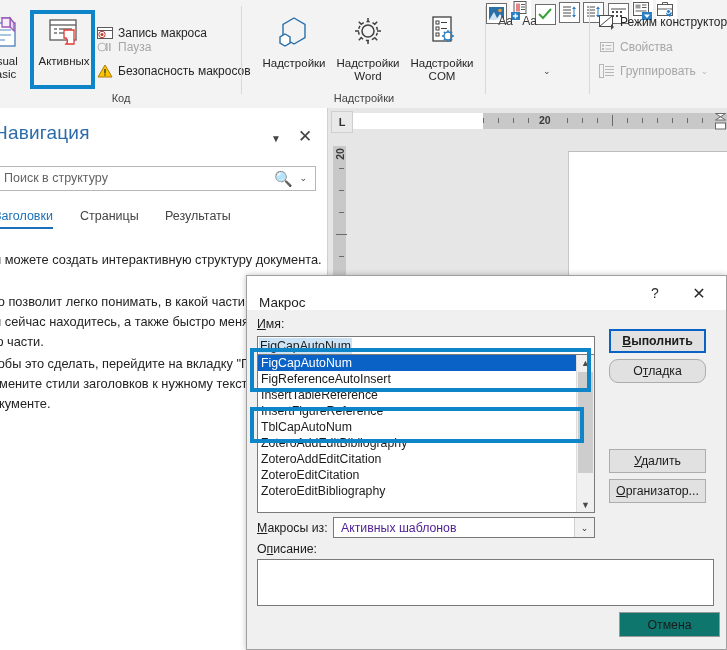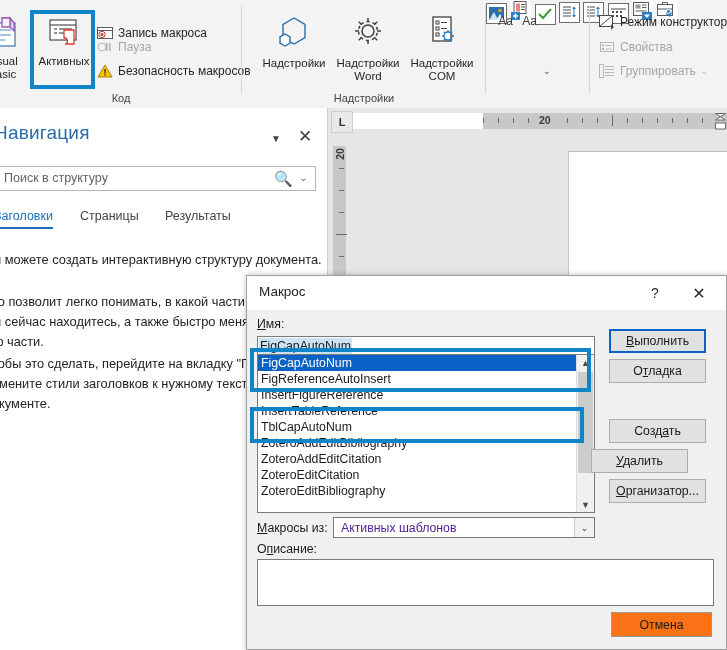--- a/index.html
+++ b/index.html
@@ -59,21 +59,21 @@
   #vruler .vtk{position:absolute;left:6px;width:5px;height:1px;background:#6a6a6a;}
   #vruler .vtkM{position:absolute;left:3px;width:11px;height:1px;background:#6a6a6a;}
   #vrwhite{position:absolute;left:5px;top:438px;width:13px;height:100px;background:#f1f1f1;}
   #page{position:absolute;left:240px;top:43px;width:240px;height:400px;background:#fff;border:1px solid #c9c9c9;border-top:1px solid #bdbdbd;}
   #pagecursor{position:absolute;left:389px;top:390px;width:1px;height:36px;background:#333;}
   #pageshadow{position:absolute;left:240px;top:438px;width:242px;height:10px;background:linear-gradient(#ffffff,#ededed);}
 
   
   #dlg{position:absolute;left:246px;top:275px;width:481px;height:375px;background:#f0f0f0;border:1px solid #a0a0a0;box-shadow:0 0 6px rgba(0,0,0,.25);box-sizing:border-box;}
   #dlgtitlebar{position:absolute;left:0;top:0;right:0;height:34px;background:#fff;}
-  #dlgtitle{position:absolute;left:12px;top:8px;font-size:13.5px;color:#1f1f1f;}
+  #dlgtitle{position:absolute;left:12px;top:19px;font-size:13.5px;color:#1f1f1f;}
   #dlghelp{position:absolute;right:58px;top:6px;width:26px;height:22px;display:flex;align-items:center;justify-content:center;font-size:14px;color:#2b2b2b;}
   #dlgclose{position:absolute;right:14px;top:6px;width:26px;height:22px;display:flex;align-items:center;justify-content:center;font-size:16px;color:#2b2b2b;font-weight:300;}
 
   .dlabel{position:absolute;font-size:12.3px;color:#1b1b1b;}
   #namebox{position:absolute;left:10px;top:60px;width:338px;height:19px;background:#fff;border:1px solid #7a7a7a;box-sizing:border-box;}
   #namesel{position:absolute;left:1px;top:1px;padding:0 1px;background:#cce3f5;color:#1b1b1b;font-size:12.3px;line-height:17px;}
 
   #listbox{position:absolute;left:10px;top:78px;width:338px;height:159px;background:#fff;border:1px solid #7a7a7a;box-sizing:border-box;overflow:hidden;}
   #listinner{position:absolute;left:0;top:0;right:17px;bottom:0;}
   .litem{height:16px;line-height:16px;font-size:12.3px;color:#1b1b1b;padding-left:3px;white-space:nowrap;}
@@ -85,21 +85,21 @@
   .dbtn{position:absolute;width:97px;height:24px;background:#e1e1e1;border:1px solid #adadad;box-sizing:border-box;font-size:12.3px;color:#1b1b1b;display:flex;align-items:center;justify-content:center;}
   .dbtn.def{border:2px solid #0a62c7;}
   .dbtn u{text-decoration:underline;}
 
   #fromlabel{position:absolute;left:10px;top:245px;font-size:12.3px;color:#1b1b1b;}
   #fromsel{position:absolute;left:86px;top:241px;width:262px;height:21px;background:#fff;border:1px solid #7a7a7a;box-sizing:border-box;}
   #fromsel .txt{position:absolute;left:7px;top:3px;font-size:12.3px;color:#4c1d95;}
   #fromsel .arw{position:absolute;right:0;top:0;width:19px;height:19px;background:#f0f0f0;border-left:1px solid #cfcfcf;display:flex;align-items:center;justify-content:center;font-size:9px;color:#333;}
   #desclabel{position:absolute;left:10px;top:266px;font-size:12.3px;color:#1b1b1b;}
   #descbox{position:absolute;left:10px;top:283px;width:457px;height:47px;background:#fff;border:1px solid #7a7a7a;box-sizing:border-box;}
-  #cancelbtn{position:absolute;left:364px;top:336px;width:101px;height:25px;background:#f97316;border:1px solid #999;box-sizing:border-box;font-size:12.3px;color:#1b1b1b;display:flex;align-items:center;justify-content:center;}
+  #cancelbtn{position:absolute;left:372px;top:336px;width:101px;height:25px;background:#0f766e;border:1px solid #999;box-sizing:border-box;font-size:12.3px;color:#1b1b1b;display:flex;align-items:center;justify-content:center;}
 </style>
 </head>
 <body>
 
 <div id="ribbon">
 
   <div class="rb-group" style="left:0;width:242px;">
 
     <div class="bigbtn" style="left:-22px;top:16px;width:56px;">
       <span class="ic">
@@ -448,49 +448,46 @@
   </div>
 
   <div id="namebox">
     <span id="namesel">FigCapAutoNum</span>
   </div>
 
   <div id="listbox">
     <div id="listinner">
       <div class="litem sel">FigCapAutoNum</div>
       <div class="litem">FigReferenceAutoInsert</div>
+      <div class="litem">InsertTableReference</div>
       <div class="litem">InsertFigureReference</div>
-      <div class="litem">InsertTableReference</div>
       <div class="litem">TblCapAutoNum</div>
       <div class="litem">ZoteroAddEditBibliography</div>
       <div class="litem">ZoteroAddEditCitation</div>
       <div class="litem">ZoteroEditCitation</div>
       <div class="litem">ZoteroEditBibliography</div>
 
     </div>
     <div id="lsb">
       <div class="ar" style="top:0;">▲</div>
       <div id="lsbthumb"></div>
       <div class="ar" style="bottom:0;">▼</div>
     </div>
   </div>
 
   <div class="hl" style="left:3px;top:72px;width:341px;height:44px;"></div>
   <div class="hl" style="left:3px;top:131px;width:334px;height:36px;"></div>
 
-  <div class="dbtn def" style="left:362px;top:53px;">
+  <div class="dbtn def" style="left:362px;top:53px;font-weight:bold;">
     <span><u>В</u><span>ыполнить</span></span>
   </div>
-  <div class="dbtn" style="left:362px;top:83px;">
+  <div class="dbtn" style="left:362px;top:83px;border-radius:9px;">
     <span>О<u>т</u><span>ладка</span></span>
   </div>
-  <div class="dbtn" style="left:362px;top:143px;">
-    <span><span>Созд</span><u>а</u><span>ть</span></span>
-  </div>
-  <div class="dbtn" style="left:344px;top:173px;">
+  <div class="dbtn" style="left:362px;top:173px;">
     <span><u>У</u><span>далить</span></span>
   </div>
   <div class="dbtn" style="left:362px;top:203px;">
     <span><u>О</u><span>рганизатор...</span></span>
   </div>
 
   <div id="fromlabel">
     <u>М</u><span>акросы из:</span>
   </div>
   <div id="fromsel">

